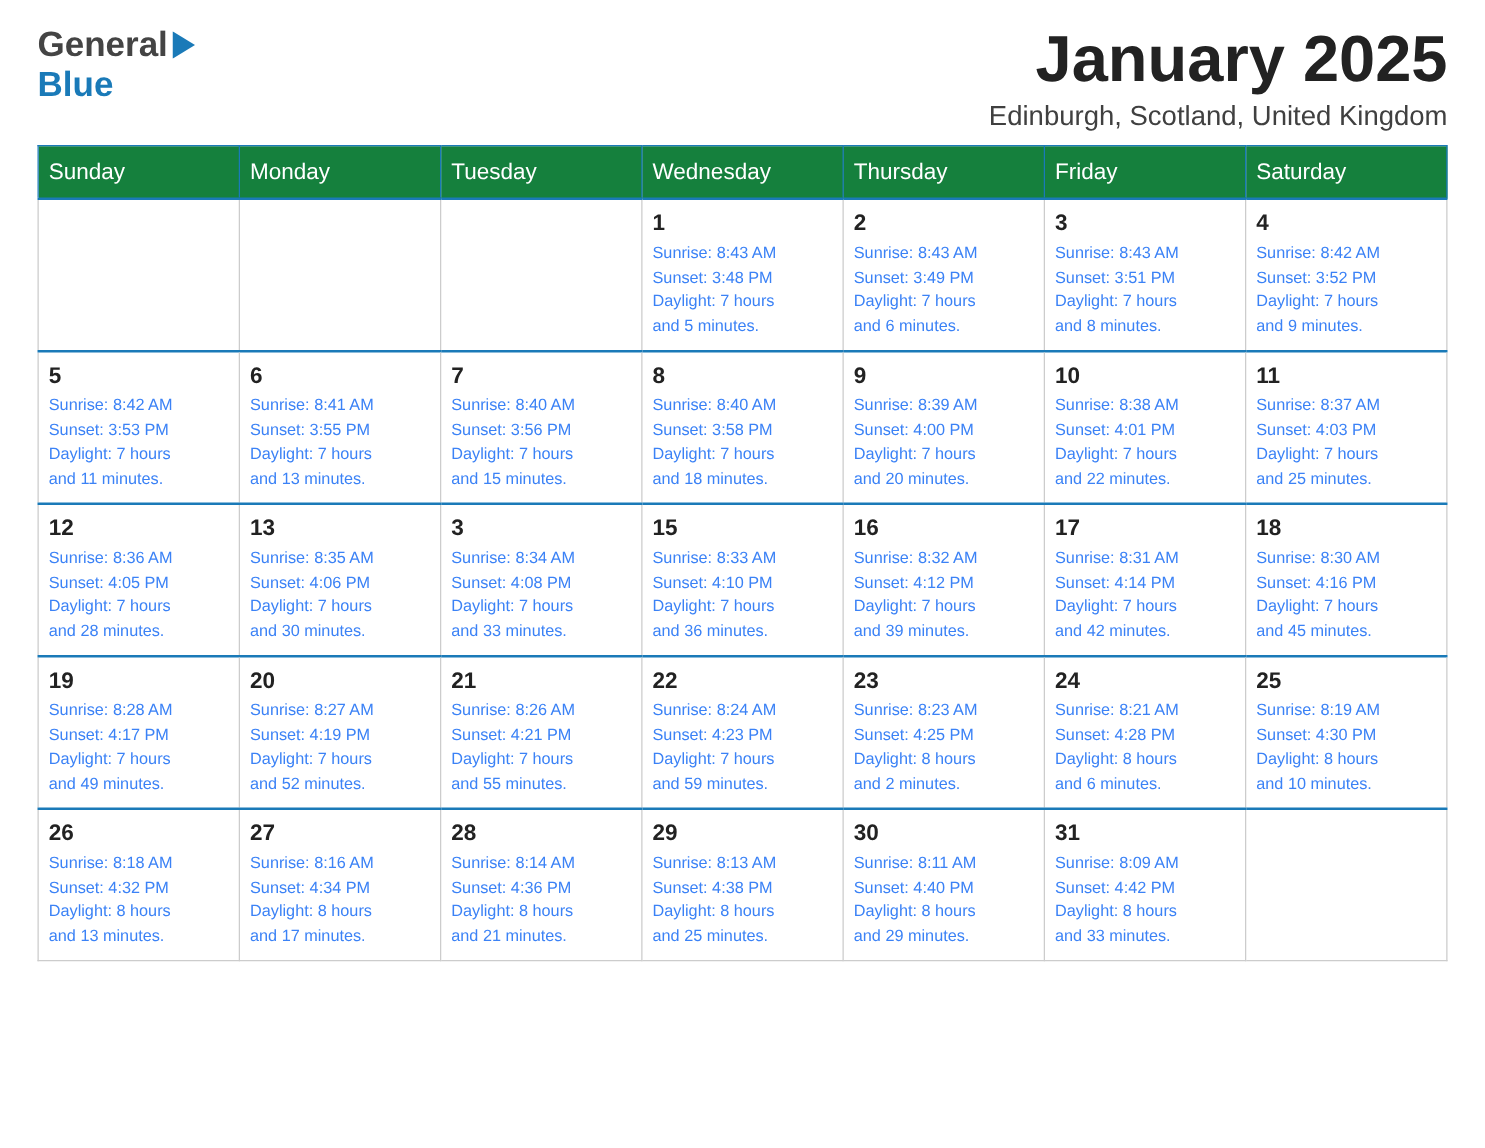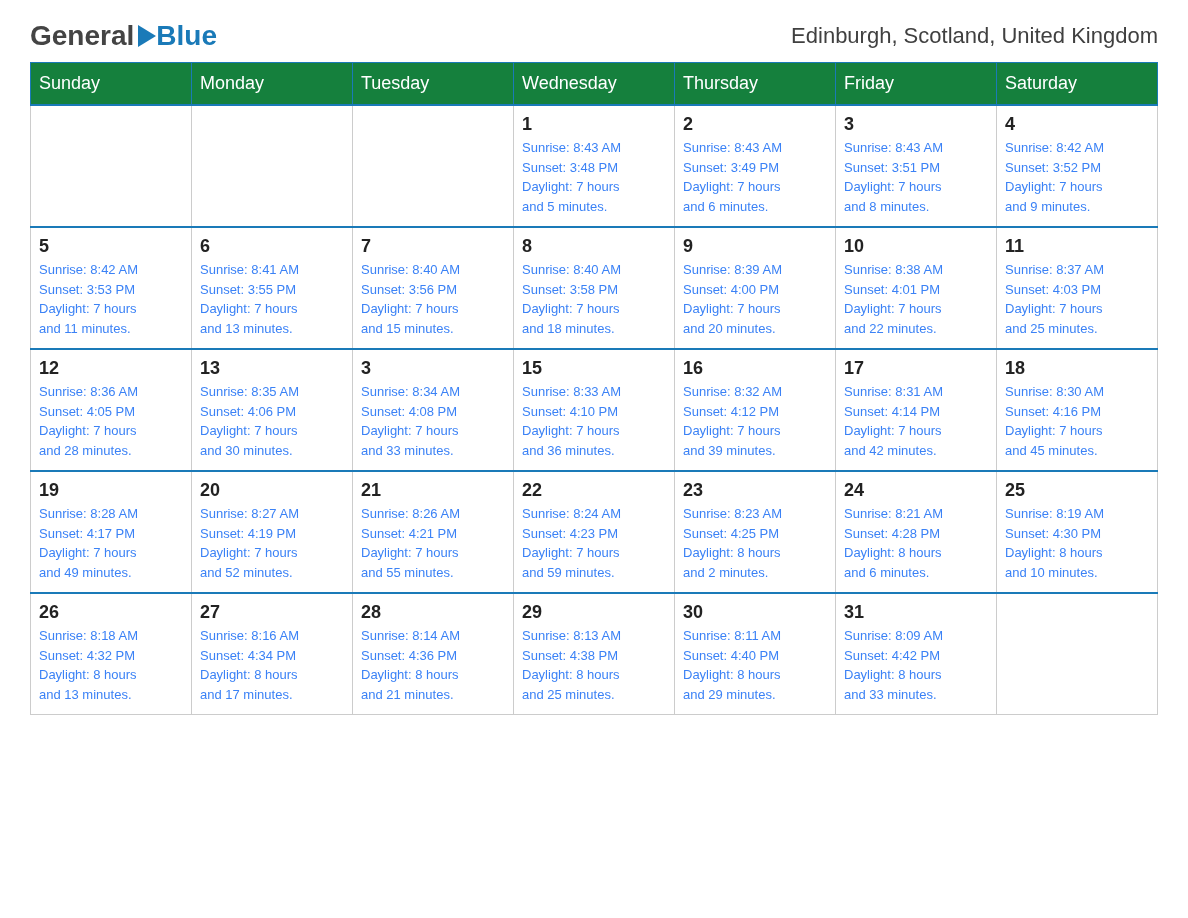--- a/index.html
+++ b/index.html
@@ -10,21 +10,21 @@
       color: #222;
     }
     .header {
       display: flex;
       justify-content: space-between;
       align-items: flex-start;
       margin-bottom: 10px;
     }
     .logo {
       display: flex;
-      flex-direction: row;
+      flex-direction: column;
       align-items: flex-start;
     }
     .title-block {
       text-align: right;
     }
     .calendar-title {
       font-size: 52px;
       font-weight: bold;
       color: #222;
       line-height: 1.1;
@@ -104,20 +104,21 @@
       <span class="logo-text-general">General</span>
       <span class="logo-chevron">
         <svg width="18" height="22" viewBox="0 0 18 22" style="vertical-align:middle;margin-left:2px;">
           <polygon points="0,0 18,11 0,22" fill="#1a7ab8"></polygon>
         </svg>
       </span>
     </div>
     <span class="logo-text-blue">Blue</span>
   </div>
   <div class="title-block">
+    <div class="calendar-title">January 2025</div>
     <div class="calendar-subtitle">Edinburgh, Scotland, United Kingdom</div>
   </div>
 </div>
 
 <table class="calendar-table">
   <thead>
     <tr>
     <th>Sunday</th>
         <th>Monday</th>
         <th>Tuesday</th>

